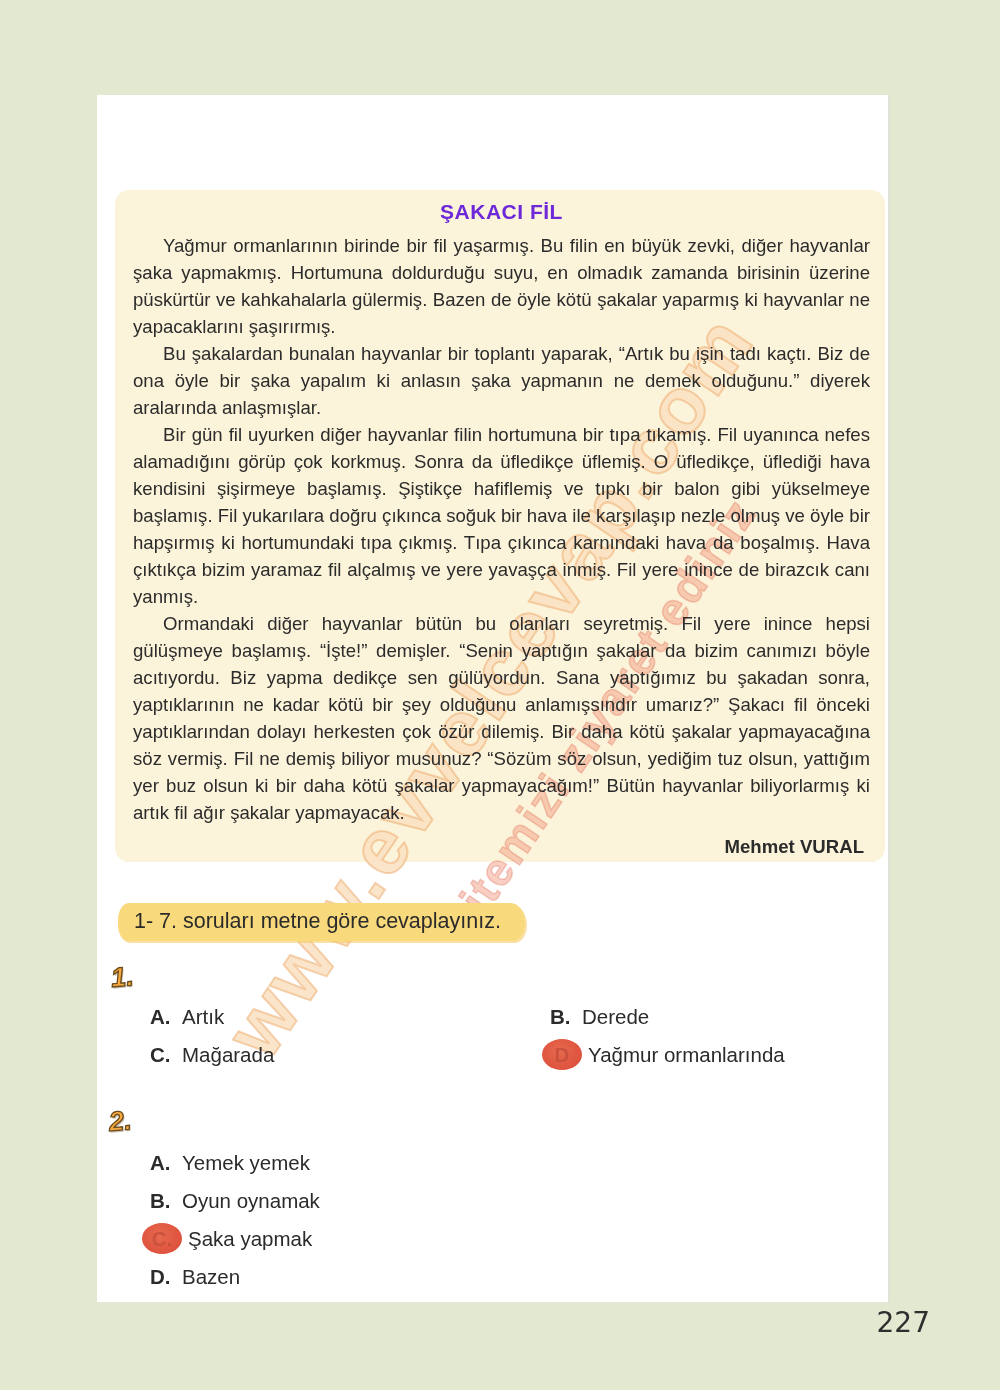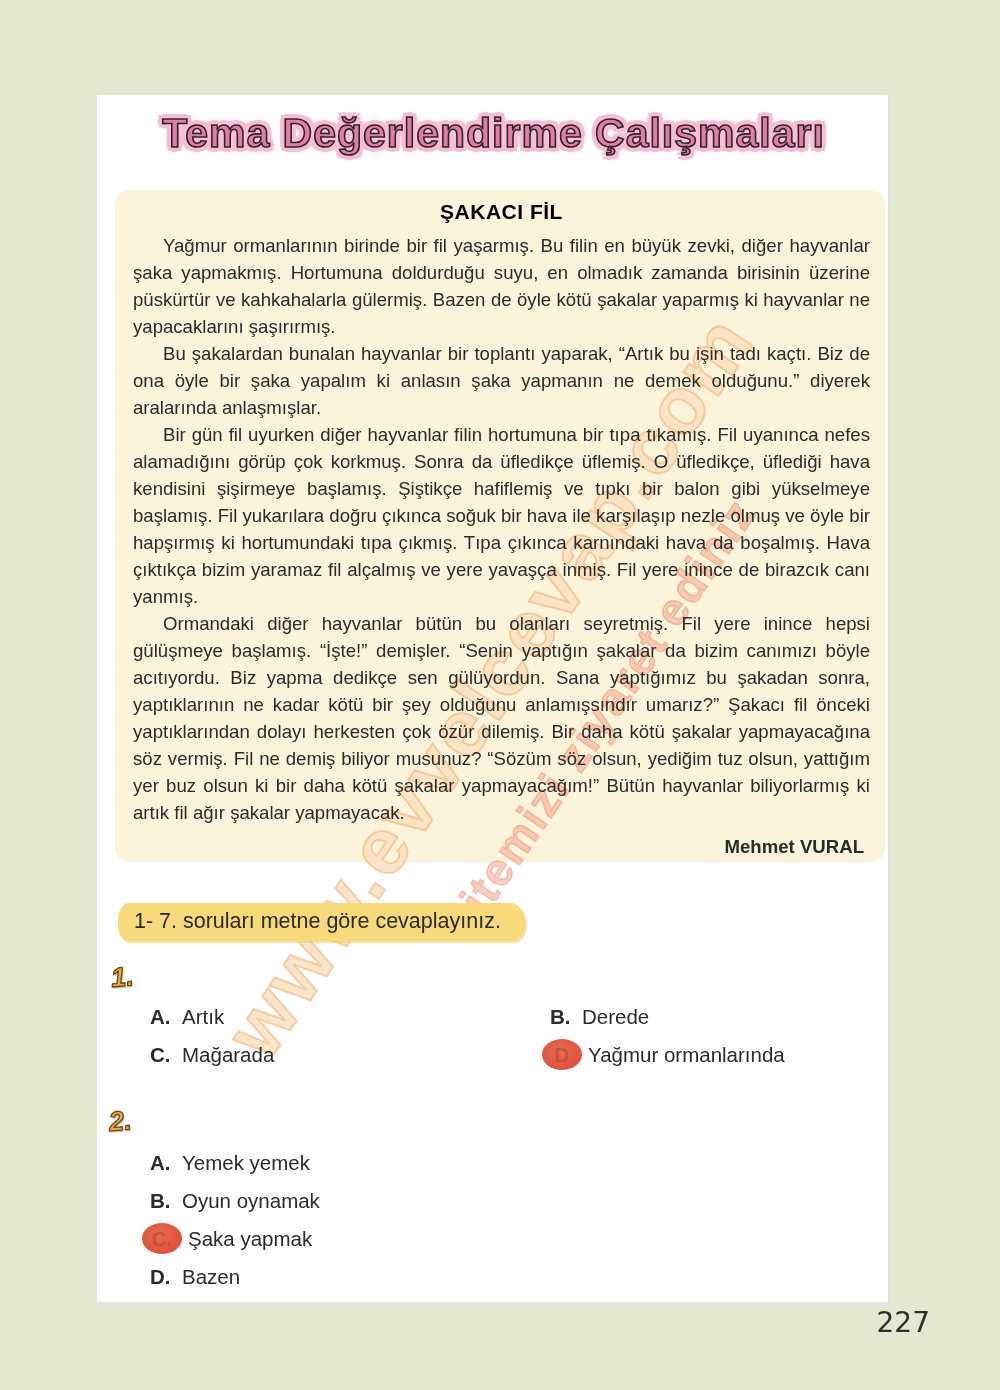--- a/index.html
+++ b/index.html
@@ -34,21 +34,21 @@
   .story-box {
     position:absolute; left:115px; top:190px; width:770px; height:672px;
     background:#fcf4da; border-radius:14px; z-index:1;
   }
   .story-content {
     position:absolute; left:133px; top:198px; width:737px; height:660px;
     z-index:3; font-size:18.6px; line-height:27px; text-align:justify;
     overflow:hidden;
   }
   .story-title {
-    text-align:center; color:#000000; font-weight:bold;
+    text-align:center; color:#6d28d9; font-weight:bold;
     font-size:21px; letter-spacing:0.5px; margin-bottom:7px;
   }
   p.story-par { text-indent:30px; }
   .story-author { text-align:right; font-weight:bold; margin-top:7px; padding-right:6px; }
   
   .wm-main {
     position:absolute; left:-10px; top:640px; width:1000px; z-index:2;
     text-align:center; transform:rotate(-56deg);
     font-size:80px; font-weight:bold; letter-spacing:3px;
     color:rgba(250,224,193,0.85);
@@ -101,21 +101,20 @@
     font-family:"DejaVu Sans", sans-serif;
   }
 </style>
 </head>
 <body>
 
 <div class="canvas">
 
   <div class="page"></div>
 
-  <div class="main-title">Tema Değerlendirme Çalışmaları</div>
 
   <div class="story-box"></div>
 
   <div class="wm-main">www.evvelcevap.com</div>
   <div class="wm-sub">sitemizi ziyaret ediniz</div>
 
   <div class="story-content">
     <div class="story-title">ŞAKACI FİL</div>
     <p class="story-par">Yağmur ormanlarının birinde bir fil yaşarmış. Bu filin en büyük zevki, diğer hayvanlar şaka yapmakmış. Hortumuna doldurduğu suyu, en olmadık zamanda birisinin üzerine püskürtür ve kahkahalarla gülermiş. Bazen de öyle kötü şakalar yaparmış ki hayvanlar ne yapacaklarını şaşırırmış.</p>
     <p class="story-par">Bu şakalardan bunalan hayvanlar bir toplantı yaparak, “Artık bu işin tadı kaçtı. Biz de ona öyle bir şaka yapalım ki anlasın şaka yapmanın ne demek olduğunu.” diyerek aralarında anlaşmışlar.</p>

